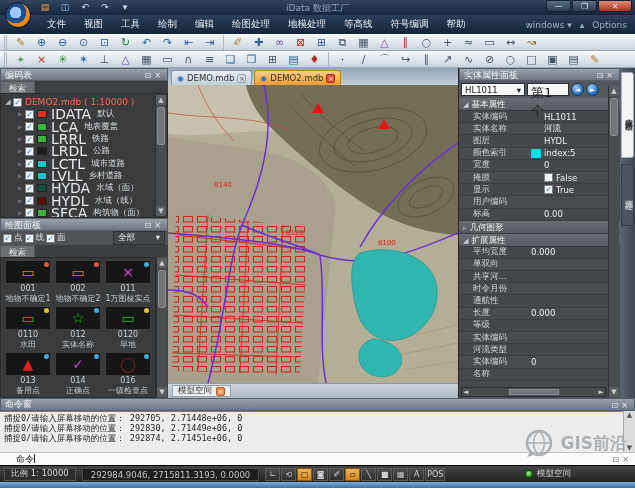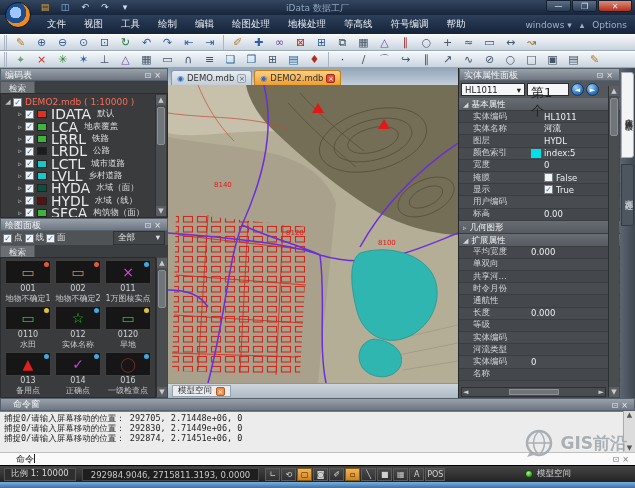--- a/index.html
+++ b/index.html
@@ -148,21 +148,21 @@
     background:linear-gradient(90deg,#5d6670,#3e4650); }
   .side-tab { position:absolute; left:1px; width:13px; border-radius:0 3px 3px 0;
     writing-mode:vertical-rl; text-orientation:upright; font-size:8px; text-align:center;
     padding:4px 0; letter-spacing:1px; }
   #side-tab-props { top:4px; height:86px; background:#f2f4f6; color:#333; border:1px solid #aab; }
   #side-tab-browse { top:96px; height:62px; background:#4d565f; color:#c6ccd2; border:1px solid #333a41; }
 
   
   #cmd-titlebar { position:absolute; left:0; top:398px; width:635px; height:13px;
     background:linear-gradient(#99a1ab,#6e7681); border:1px solid #55606b; color:#f2f4f6;
-    font-size:9px; line-height:11px; padding:0 12px; }
+    font-size:9px; line-height:11px; padding:0 4px; }
   #cmd-lines { position:absolute; left:0; top:411px; width:635px; height:41px; background:#ececec;
     border-top:1px solid #8b5cf6; color:#222; font-size:8.5px; line-height:10.2px; padding:1px 14px 0 4px;
     font-family:"DejaVu Sans Mono","Liberation Mono",monospace; }
   #cmd-vscroll { position:absolute; right:0; top:411px; width:12px; height:41px; background:#dcdcdc;
     border-left:1px solid #aaa; font-size:7px; color:#555; text-align:center; }
   #cmd-prompt { position:absolute; left:0; top:452px; width:635px; height:13px; background:#fafafa;
     border-top:1px solid #c0c0c0; color:#222; font-size:9px; line-height:12px; padding-left:16px; }
   #cmd-prompt .panel-wicons { color:#777; }
   .caret { display:inline-block; width:1px; height:9px; background:#222; vertical-align:-1px; }
 

